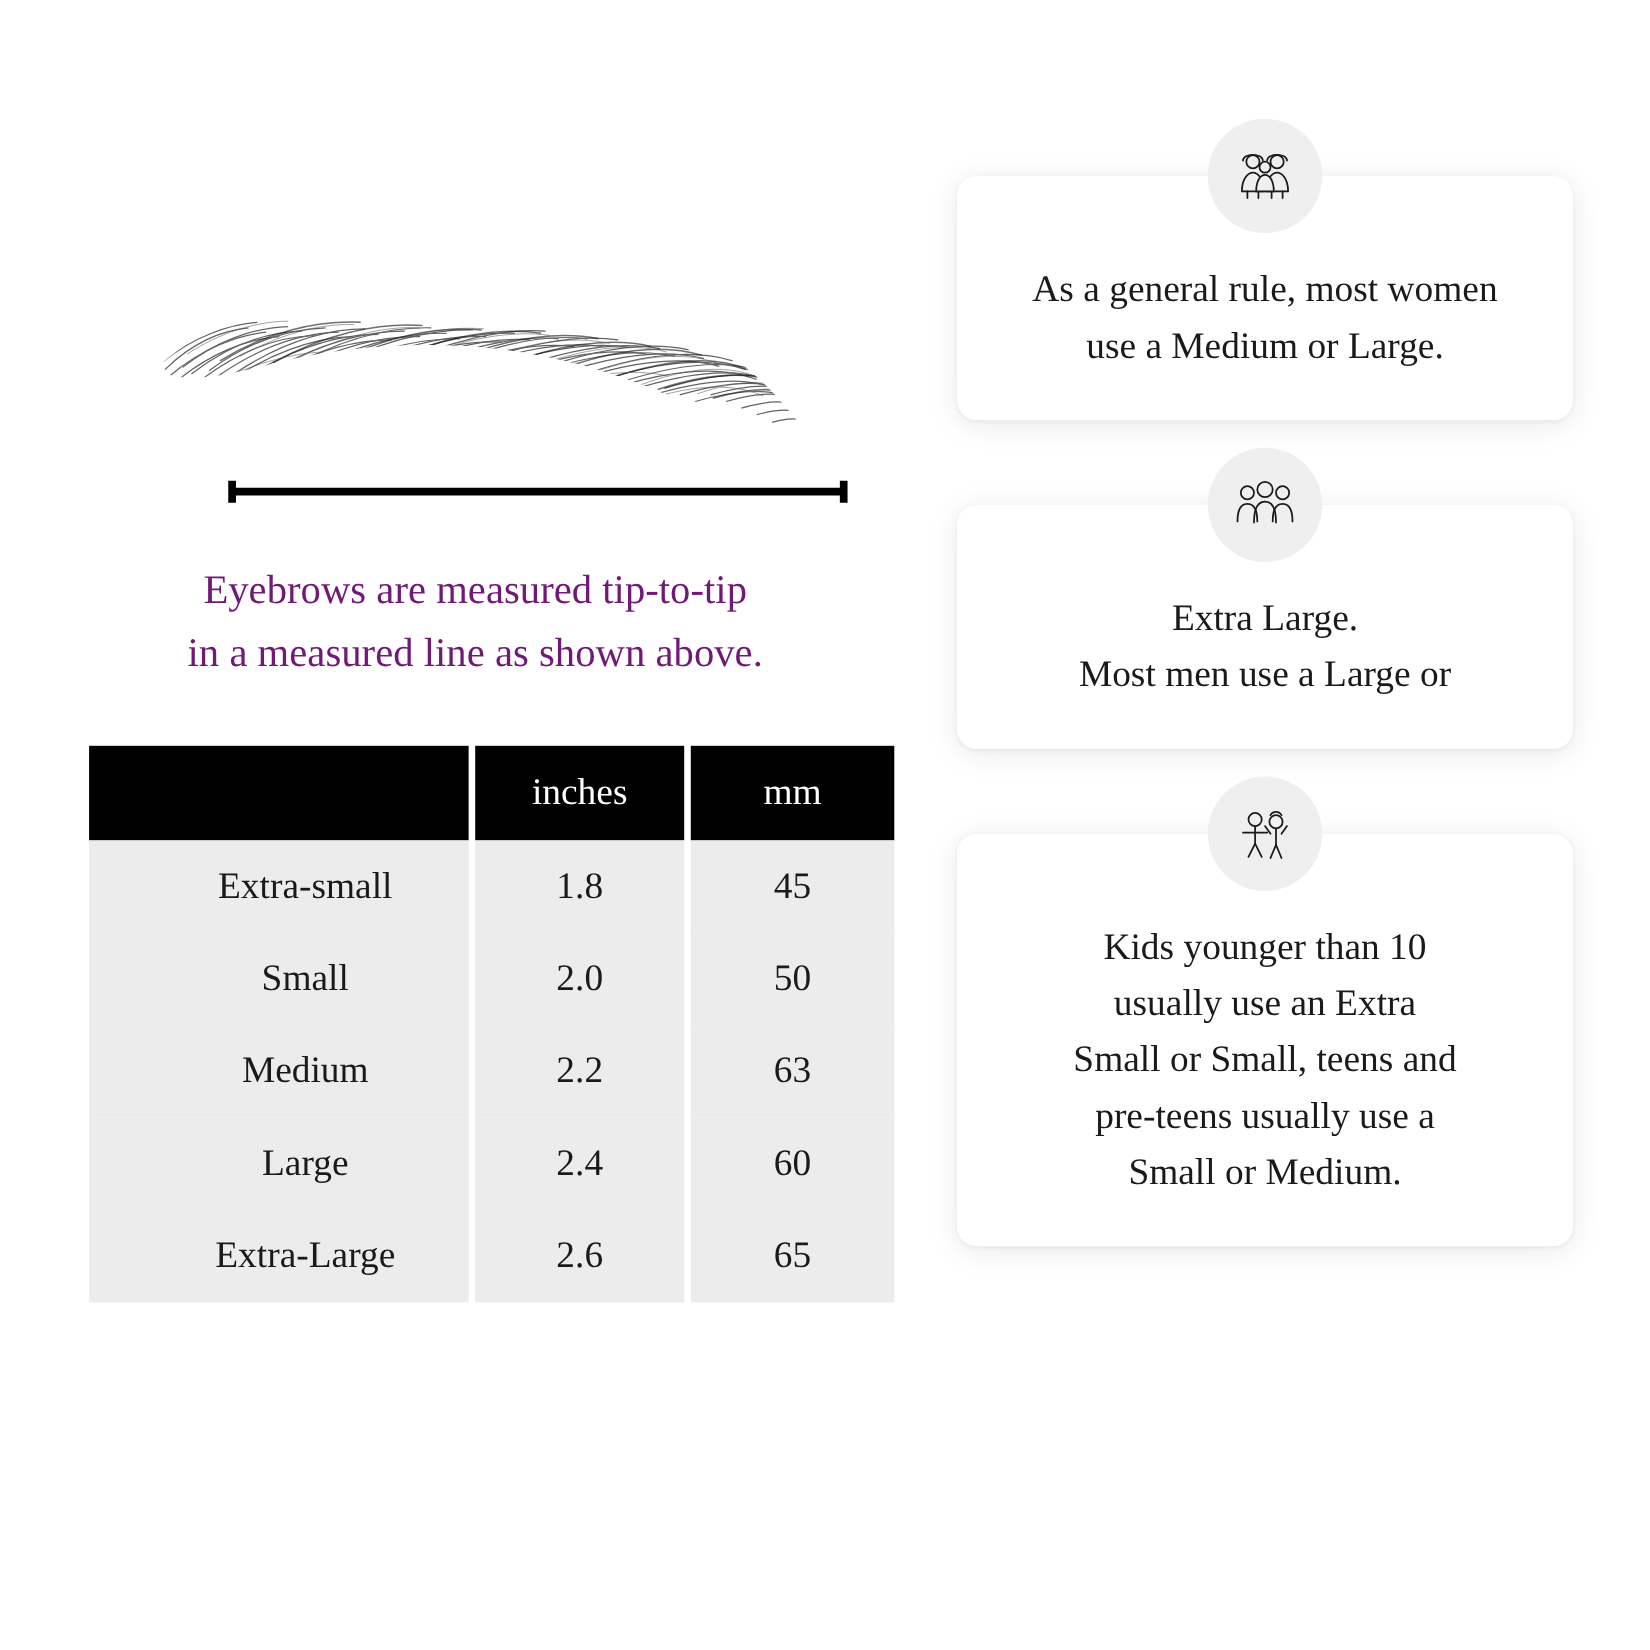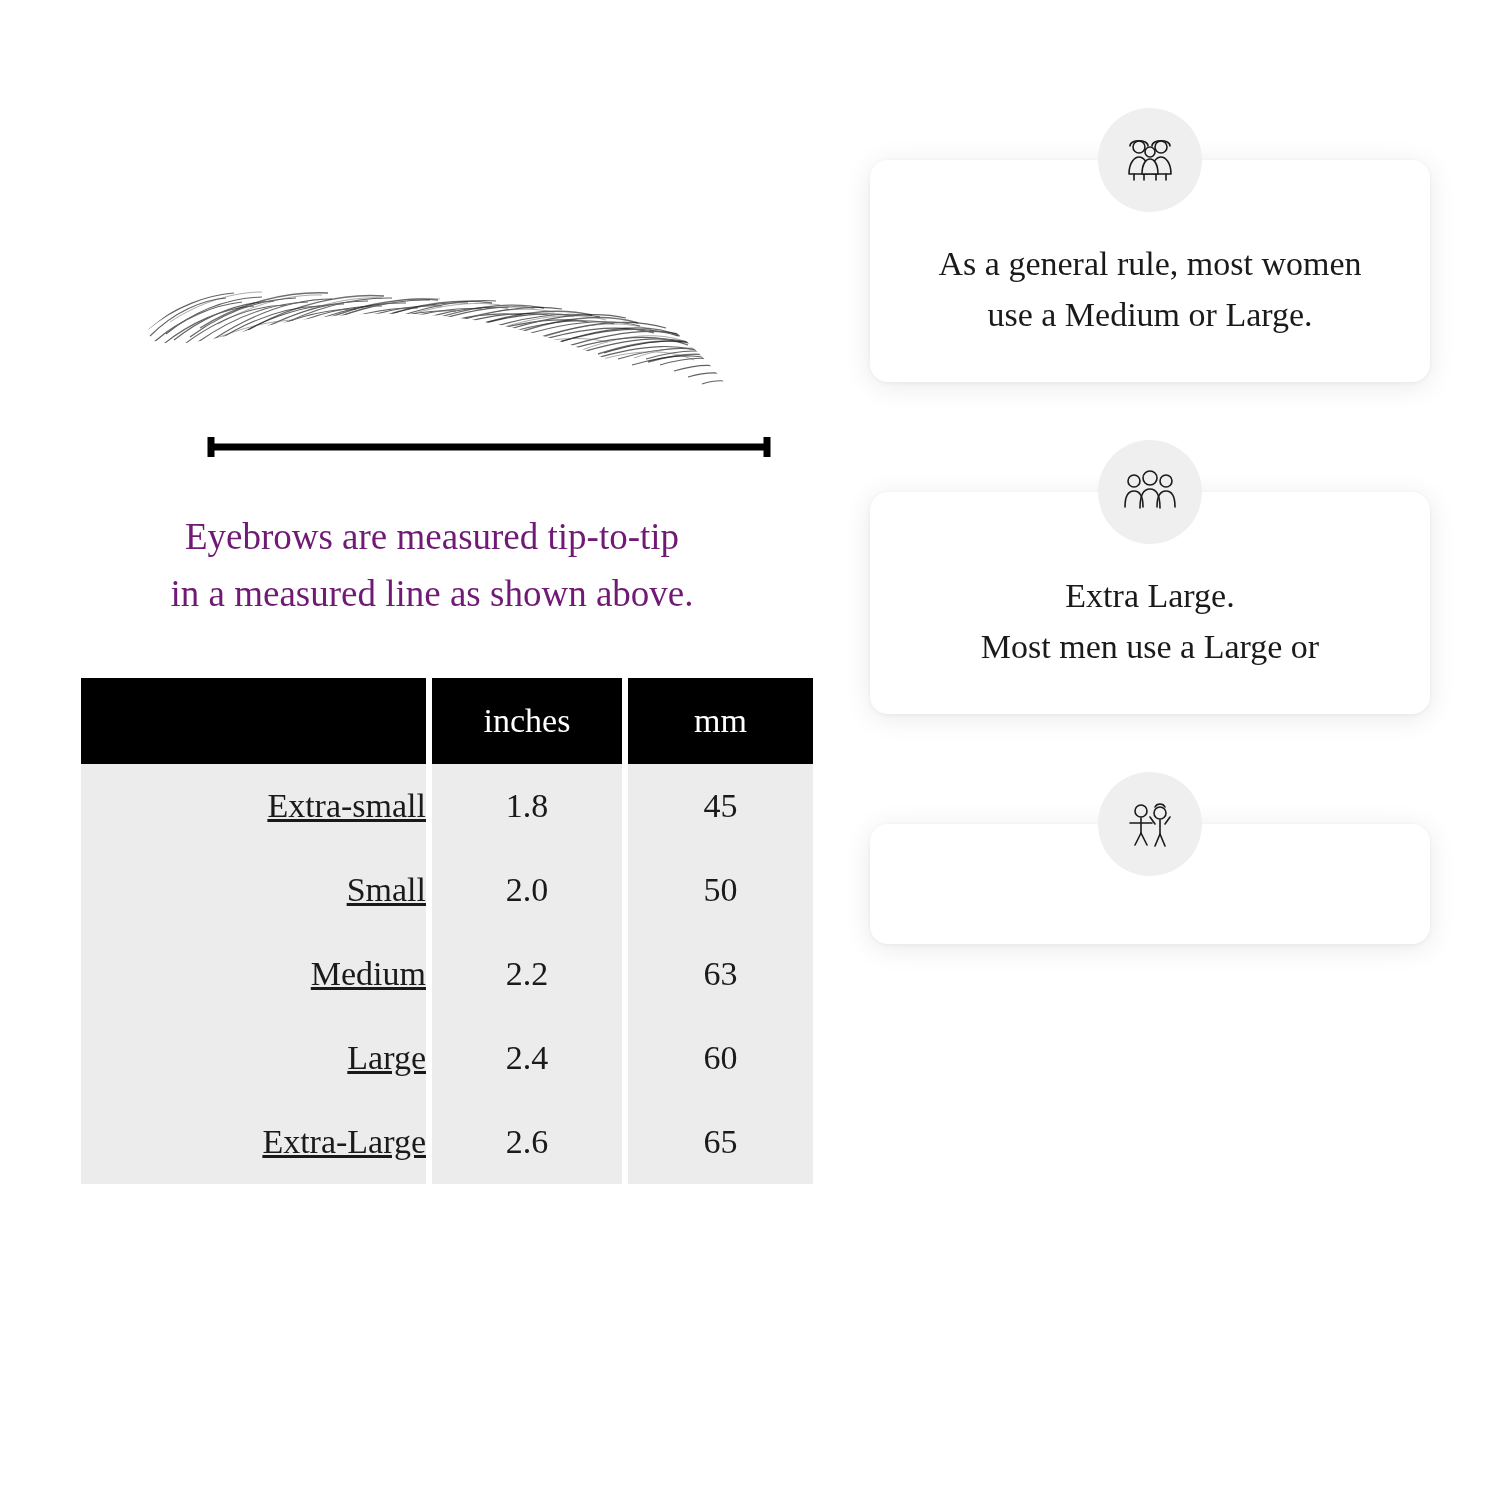--- a/index.html
+++ b/index.html
@@ -81,23 +81,22 @@
   }
   .size-table td {
     background: #ececec;
     font-size: 34px;
     height: 84px;
     vertical-align: middle;
     padding: 0;
     color: #1a1a1a;
   }
   .size-table td.name {
-    text-align: right;
+    text-align: center;
     padding-left: 48px;
-    text-decoration: underline;
   }
   .size-table td.num {
     text-align: center;
   }
   .col-name { width: 345px; }
   .col-in   { width: 190px; }
   .col-mm   { width: 185px; }
 
   
   .right-col {
@@ -105,21 +104,21 @@
     left: 870px;
     top: 160px;
     width: 560px;
   }
   .info-card {
     position: relative;
     background: #ffffff;
     border-radius: 18px;
     box-shadow: 0 4px 28px rgba(0,0,0,0.09), 0 1px 4px rgba(0,0,0,0.05);
     padding: 78px 38px 42px 38px;
-    margin-bottom: 110px;
+    margin-bottom: 77px;
     text-align: center;
   }
   .info-card:last-child { margin-bottom: 0; }
   .info-card .card-text {
     font-size: 34px;
     line-height: 1.5;
     color: #1a1a1a;
   }
   .icon-badge {
     position: absolute;
@@ -343,16 +342,23 @@
           <path d="M19 21 L 19 36"></path>
           <path d="M8 26 L 30 26"></path>
           <path d="M19 36 L 13 48 M19 36 L 25 48"></path>
           <circle cx="38" cy="16" r="6"></circle>
           <path d="M33 10 C 35 6, 41 6, 43 10"></path>
           <path d="M38 23 L 38 37"></path>
           <path d="M28 20 L 33 27 M48 20 L 43 27"></path>
           <path d="M38 37 L 33 49 M38 37 L 43 49"></path>
         </svg>
       </div>
+      <div class="card-text">
+        <div>Kids younger than 10</div>
+        <div>usually use an Extra</div>
+        <div>Small or Small, teens and</div>
+        <div>pre-teens usually use a</div>
+        <div>Small or Medium.</div>
+      </div>
     </div>
 
   </div>
 </div>
 
 </body></html>

